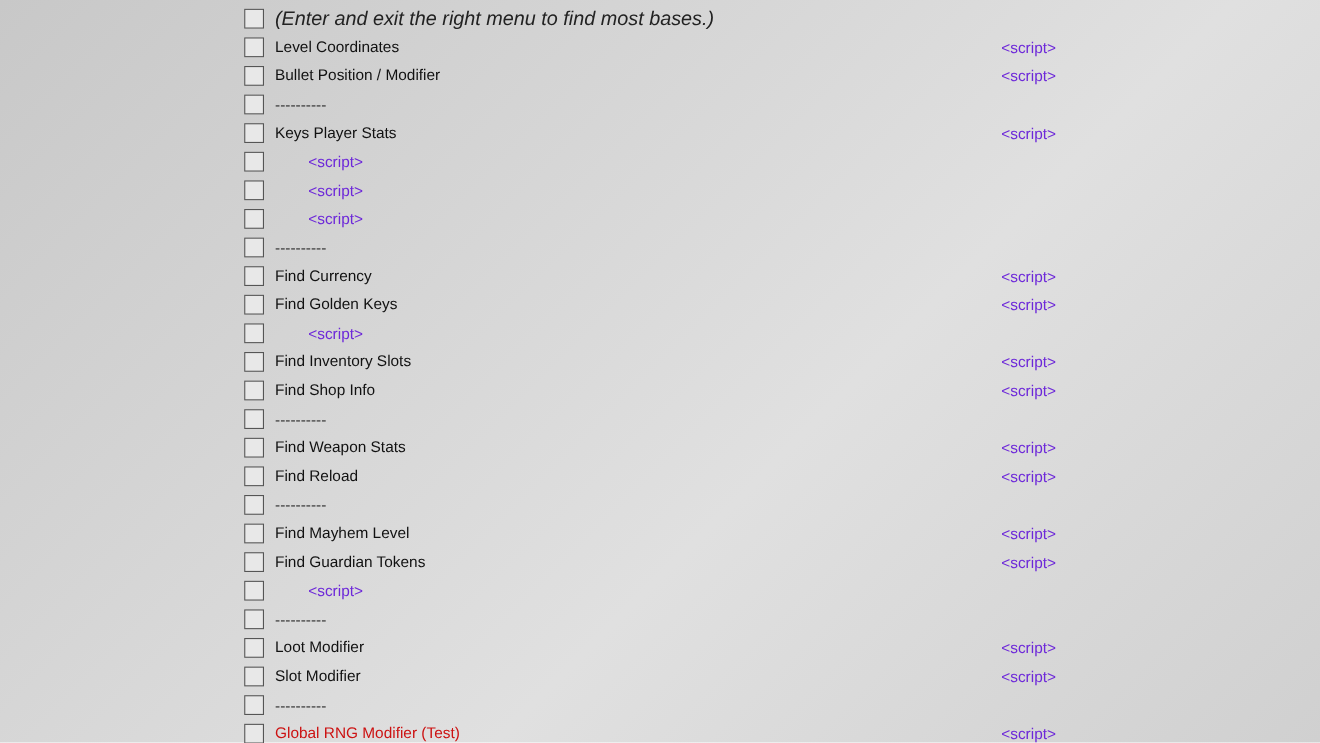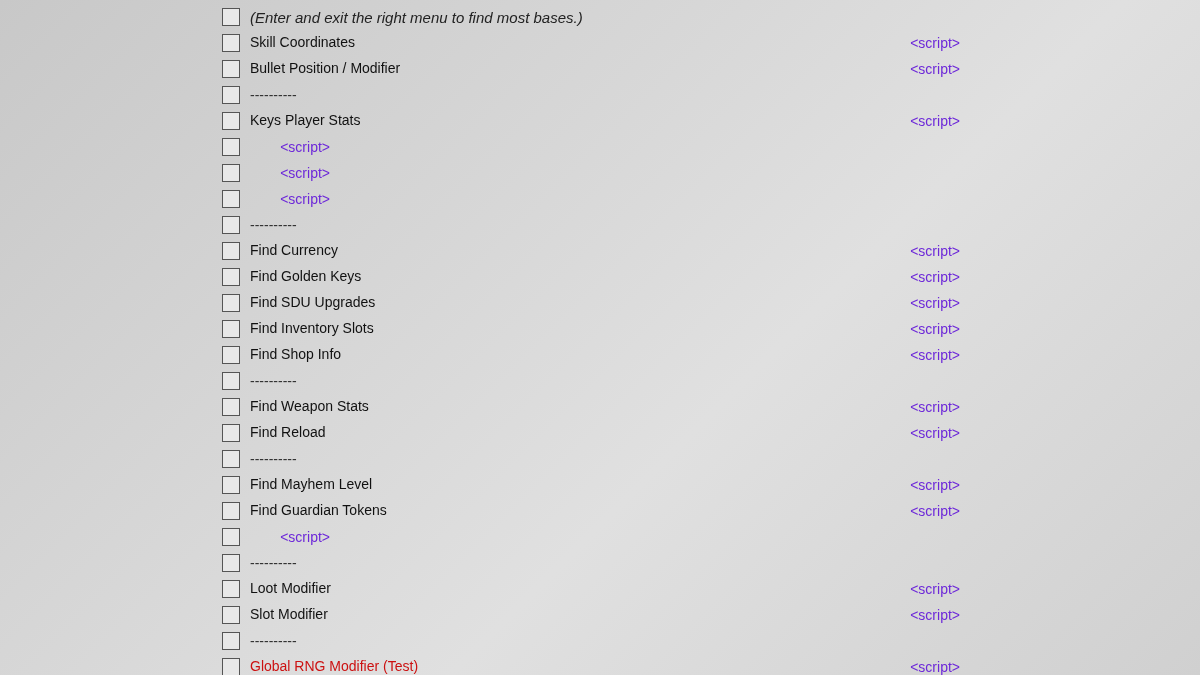--- a/index.html
+++ b/index.html
@@ -108,21 +108,21 @@
 
     .info-row .checkbox-wrapper {
       width: 22px;
       height: 22px;
       margin-right: 8px;
       flex-shrink: 0;
     }
 
     .info-label {
       color: #222;
-      font-size: 15px;
+      font-size: 18px;
       font-style: italic;
     }
   </style>
 </head>
 <body>
 
 <div class="main-container">
   <div class="list-container">
 
     <div class="info-row">
@@ -130,21 +130,21 @@
         <input type="checkbox" class="checkbox" style="">
       </div>
       <span class="info-label">(Enter and exit the right menu to find most bases.)</span>
     </div>
 
     <div id="items-container">
         <div class="list-item">
           <div class="checkbox-wrapper">
             <input type="checkbox" class="checkbox" style="">
           </div>
-          <span class="item-label">Skill Coordinates</span>
+          <span class="item-label">Level Coordinates</span>
           <span class="item-script">&lt;script&gt;</span>
         </div>
         <div class="list-item">
           <div class="checkbox-wrapper">
             <input type="checkbox" class="checkbox" style="">
           </div>
           <span class="item-label">Bullet Position / Modifier</span>
           <span class="item-script">&lt;script&gt;</span>
         </div>
         <div class="separator">
@@ -195,21 +195,20 @@
           <div class="checkbox-wrapper">
             <input type="checkbox" class="checkbox" style="">
           </div>
           <span class="item-label">Find Golden Keys</span>
           <span class="item-script">&lt;script&gt;</span>
         </div>
         <div class="list-item">
           <div class="checkbox-wrapper">
             <input type="checkbox" class="checkbox" style="">
           </div>
-          <span class="item-label">Find SDU Upgrades</span>
           <span class="item-script">&lt;script&gt;</span>
         </div>
         <div class="list-item">
           <div class="checkbox-wrapper">
             <input type="checkbox" class="checkbox" style="">
           </div>
           <span class="item-label">Find Inventory Slots</span>
           <span class="item-script">&lt;script&gt;</span>
         </div>
         <div class="list-item">

